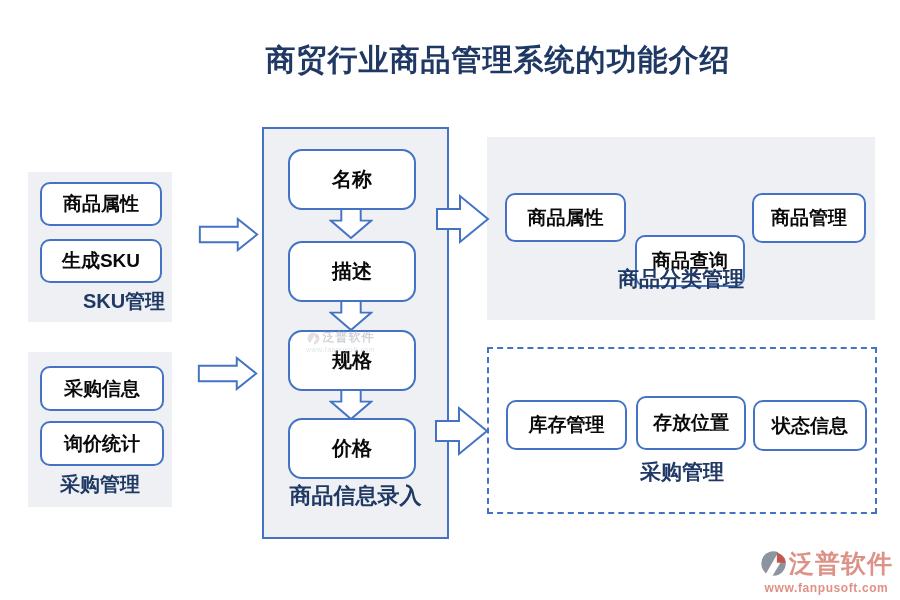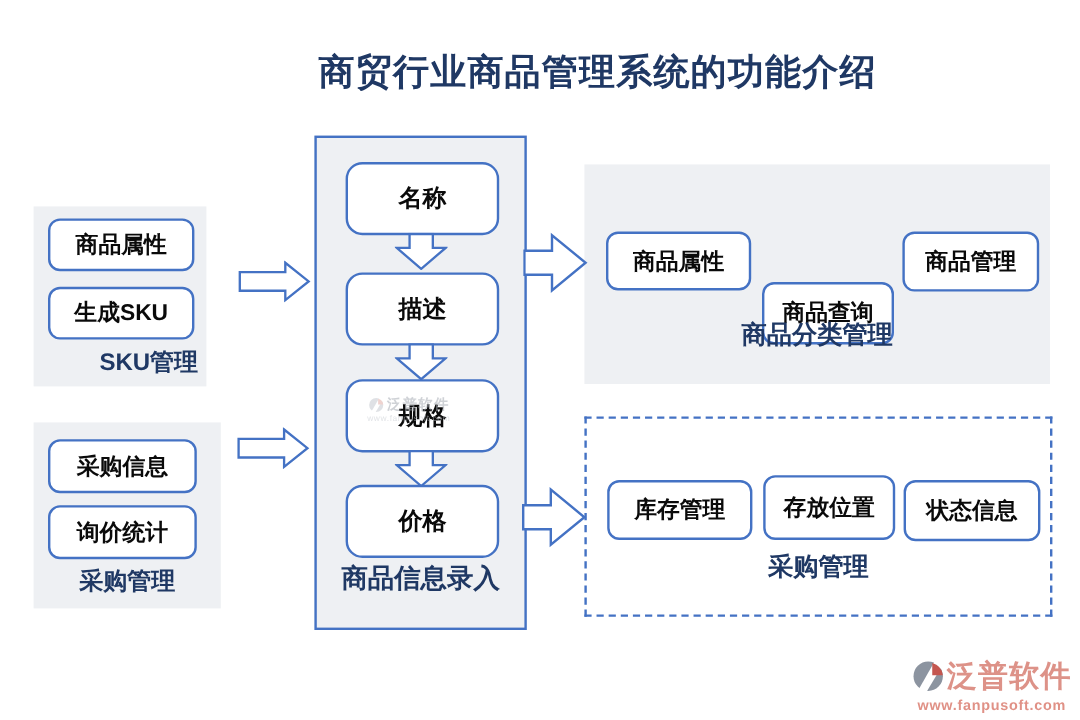--- a/index.html
+++ b/index.html
@@ -34,27 +34,27 @@
 <div class="stage">
 
   <div class="title">商贸行业商品管理系统的功能介绍</div>
 
   <div class="panel" style="left:28px;top:172px;width:144px;height:150px;">
     <div class="node" style="left:12px;top:10px;width:118px;height:40px;">商品属性</div>
     <div class="node" style="left:12px;top:67px;width:118px;height:40px;">生成SKU</div>
     <div class="group-label" style="bottom:7px;font-size:20px;margin-left:24px;">SKU管理</div>
   </div>
 
-  <div class="panel" style="left:28px;top:352px;width:144px;height:155px;padding-left:12px;">
+  <div class="panel" style="left:28px;top:352px;width:144px;height:155px;">
     <div class="node" style="left:12px;top:14px;width:120px;height:41px;">采购信息</div>
     <div class="node" style="left:12px;top:69px;width:120px;height:41px;">询价统计</div>
     <div class="group-label" style="bottom:9px;font-size:20px;margin-top:24px;">采购管理</div>
   </div>
 
-  <div class="panel bordered" style="left:262px;top:113px;width:173px;height:408px;">
+  <div class="panel bordered" style="left:262px;top:127px;width:173px;height:408px;padding-left:10px;">
     <div class="node big" style="left:24px;top:20px;width:124px;height:57px;">名称</div>
     <div class="arrow" style="left:65px;top:79px;width:44px;height:31px;">
       <svg viewBox="0 0 44 32">
           <polygon points="12,1 32,1 32,13 43,13 22,31 1,13 12,13" fill="#ffffff" stroke="#4472C4" stroke-width="2" stroke-linejoin="miter"></polygon>
         </svg>
     </div>
     <div class="node big" style="left:24px;top:112px;width:124px;height:57px;">描述</div>
     <div class="arrow" style="left:65px;top:171px;width:44px;height:31px;">
       <svg viewBox="0 0 44 32">
           <polygon points="12,1 32,1 32,13 43,13 22,31 1,13 12,13" fill="#ffffff" stroke="#4472C4" stroke-width="2" stroke-linejoin="miter"></polygon>

